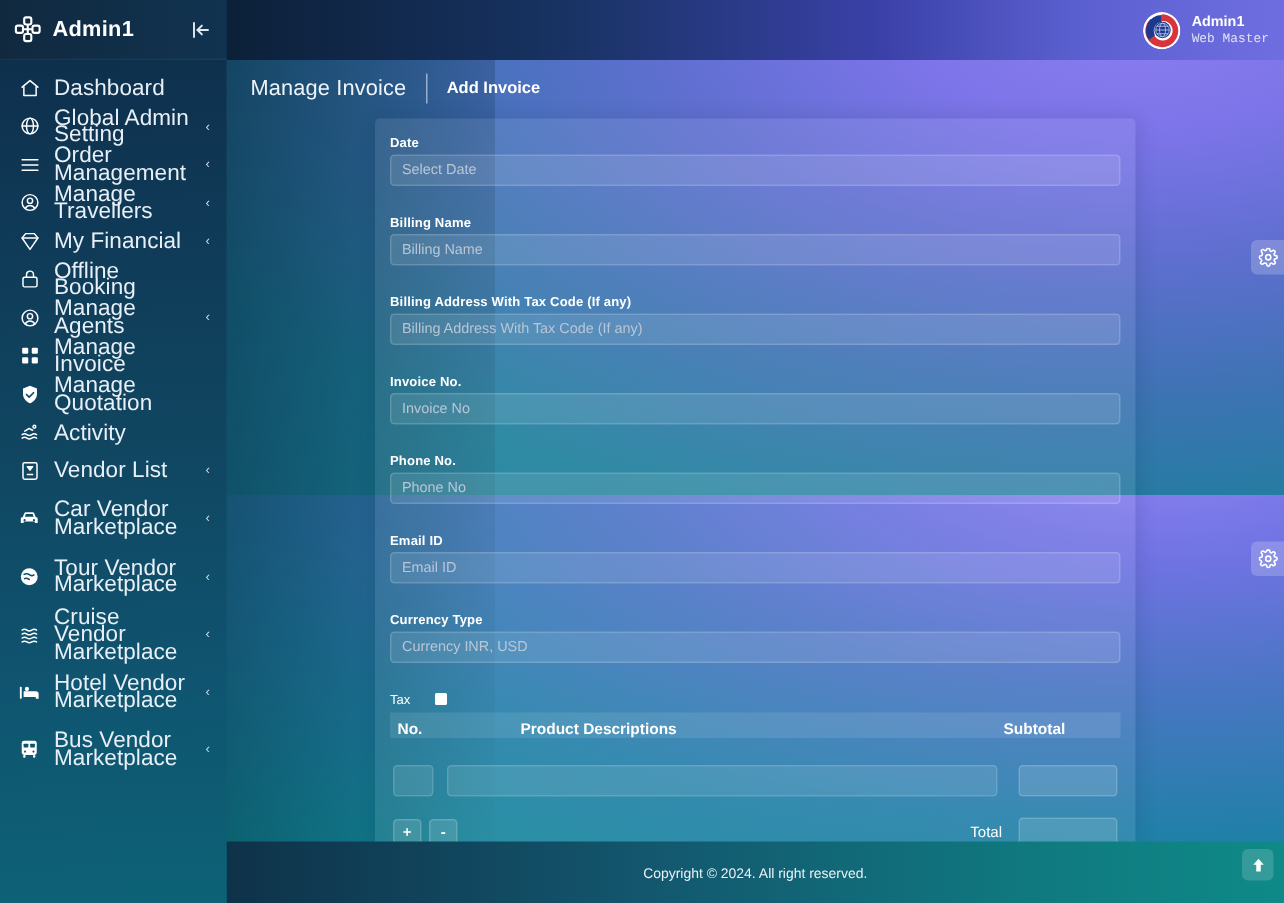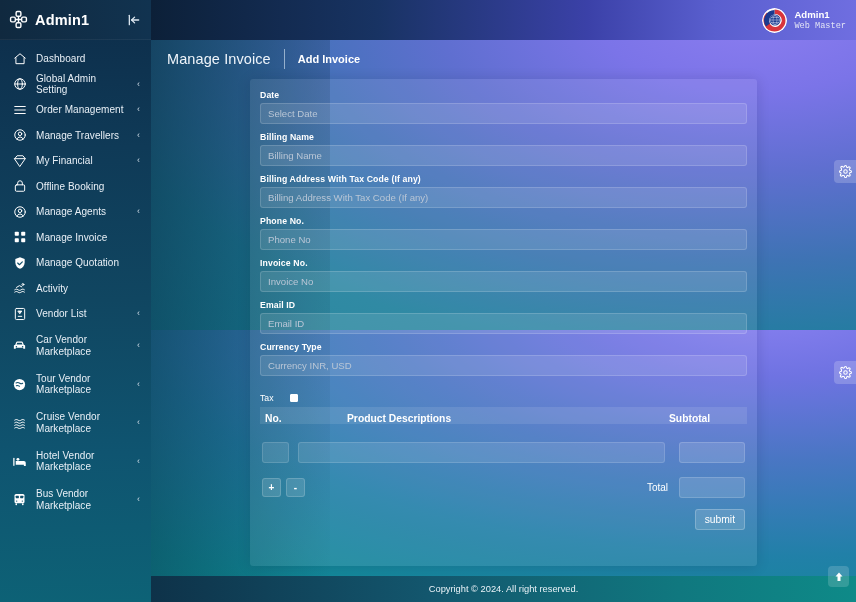--- a/index.html
+++ b/index.html
@@ -54,21 +54,21 @@
   }
   .sb-nav { padding-top: 6px; }
   .sb-item {
     display: flex; align-items: center; gap: 9px;
     padding: 0 7px 0 12px; height: 25.5px;
     color: #e3ecf4; cursor: pointer;
   }
   .sb-item.two-line { height: 38.5px; }
   .sb-ico { width: 15px; height: 15px; flex: 0 0 15px; color: #ffffff; display:flex; align-items:center; justify-content:center; }
   .sb-label {
-    flex: 1 1 auto; font-size: 10px; color: #e8eff6; line-height: 11.5px;
+    flex: 1 1 auto; font-size: 15px; color: #e8eff6; line-height: 11.5px;
     letter-spacing: .05px; white-space: pre-line;
   }
   .sb-chev { flex: 0 0 7px; font-size: 9px; color: #cfdbe6; line-height: 1; }
 
   
   #topbar {
     position: absolute; left: 151px; top: 0; right: 0; height: 40px; z-index: 15;
     background: linear-gradient(90deg, #0c2038 0%, #183363 32%, #3b41a8 62%, #5a5fcf 80%, #6f6ee0 100%);
     display: flex; align-items: center; justify-content: flex-end;
     padding-right: 10px;
@@ -89,21 +89,21 @@
   .tab-sub { font-size: 11px; font-weight: 700; color: #ffffff; padding-left: 13px; cursor: pointer; }
 
   
   #card {
     position: absolute; left: 250px; top: 79px; width: 507px; height: 487px; z-index: 8;
     background: rgba(255,255,255,0.085);
     border-radius: 3px;
     padding: 11px 10px 0 10px;
     box-shadow: 0 1px 14px rgba(4,18,34,0.14);
   }
-  .fld { margin-bottom: 8px; }
+  .fld { margin-bottom: 19px; }
   .fld-label {
     font-size: 8.7px; font-weight: 700; color: #ffffff;
     margin-bottom: 3px; letter-spacing: .12px;
   }
   .fld-input {
     width: 100%; height: 21px; border-radius: 3px;
     background: rgba(255,255,255,0.10);
     border: 1px solid rgba(255,255,255,0.16);
     color: #cfd8e6; font-size: 9.6px;
     font-family: "Liberation Sans", sans-serif;
@@ -181,21 +181,21 @@
     background: rgba(255,255,255,0.20);
     display: flex; align-items: center; justify-content: center;
     cursor: pointer; color: #ffffff;
   }
   #gear1 { top: 160px; }
   #gear2 { top: 361px; }
   #totop { top: 566px; background: rgba(255,255,255,0.16); border-radius: 4px; right: 7px; width: 21px; height: 21px;}
 
   
   #footer {
-    position: absolute; left: 151px; right: 0; bottom: 0; height: 26px; z-index: 12;
+    position: absolute; left: 151px; right: 0; bottom: 0; height: 41px; z-index: 12;
     background: linear-gradient(90deg, #0e3249 0%, #13576e 40%, #10787f 75%, #0e8a88 100%);
     display: flex; align-items: center; justify-content: center;
   }
   .foot-txt { font-size: 9.3px; color: #e9f2f7; }
   svg { display: block; }
 </style>
 </head>
 <body>
 
 <div id="app">
@@ -436,22 +436,22 @@
     <div class="tab-main">Manage Invoice</div>
     <div class="tab-div"></div>
     <div class="tab-sub">Add Invoice</div>
   </div>
 
   <div id="card">
     <div id="fields-host">
         <div class="fld"><div class="fld-label">Date</div><input class="fld-input" type="text" placeholder="Select Date" style=""></div>
         <div class="fld"><div class="fld-label">Billing Name</div><input class="fld-input" type="text" placeholder="Billing Name" style=""></div>
         <div class="fld"><div class="fld-label">Billing Address With Tax Code (If any)</div><input class="fld-input" type="text" placeholder="Billing Address With Tax Code (If any)" style=""></div>
+        <div class="fld"><div class="fld-label">Invoice No.</div><input class="fld-input" type="text" placeholder="Invoice No" style=""></div>
         <div class="fld"><div class="fld-label">Phone No.</div><input class="fld-input" type="text" placeholder="Phone No" style=""></div>
-        <div class="fld"><div class="fld-label">Invoice No.</div><input class="fld-input" type="text" placeholder="Invoice No" style=""></div>
         <div class="fld"><div class="fld-label">Email ID</div><input class="fld-input" type="text" placeholder="Email ID" style=""></div>
         <div class="fld"><div class="fld-label">Currency Type</div><input class="fld-input" type="text" placeholder="Currency INR, USD" style=""></div>
       </div>
 
     <div class="tax-row">
       <span class="tax-label">Tax</span>
       <span class="tax-cb"></span>
     </div>
 
     <div class="thead">

